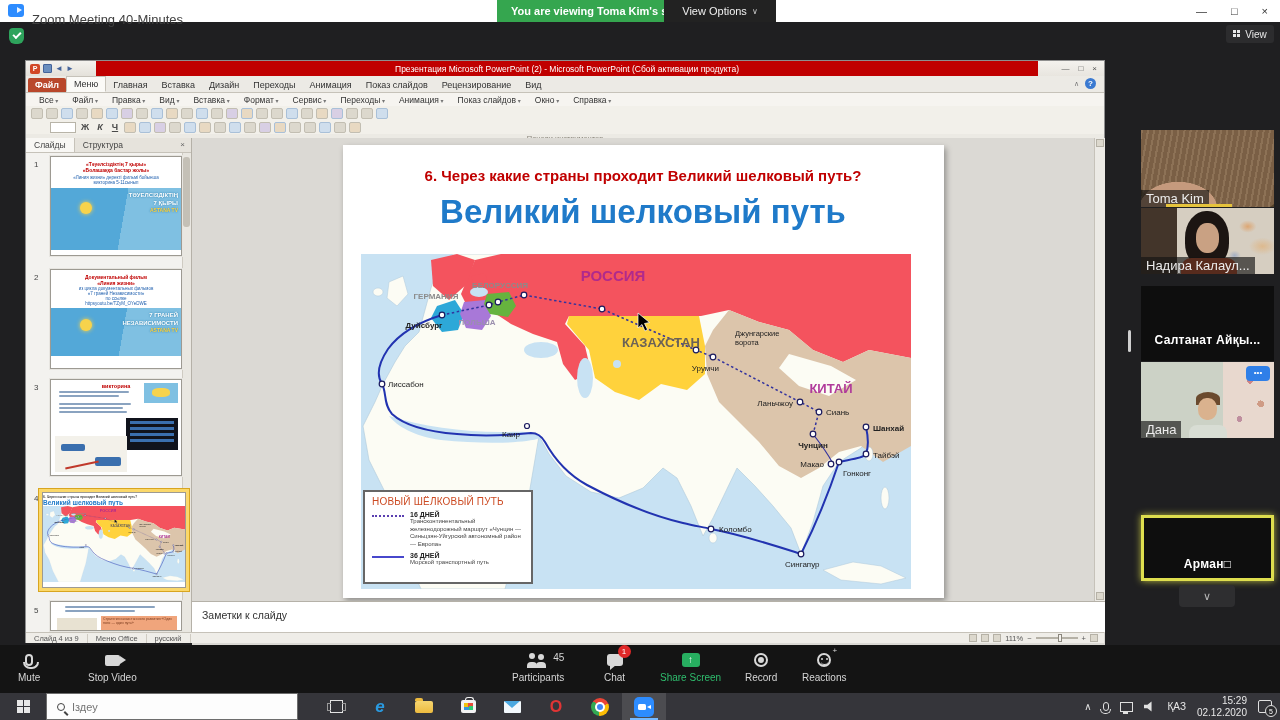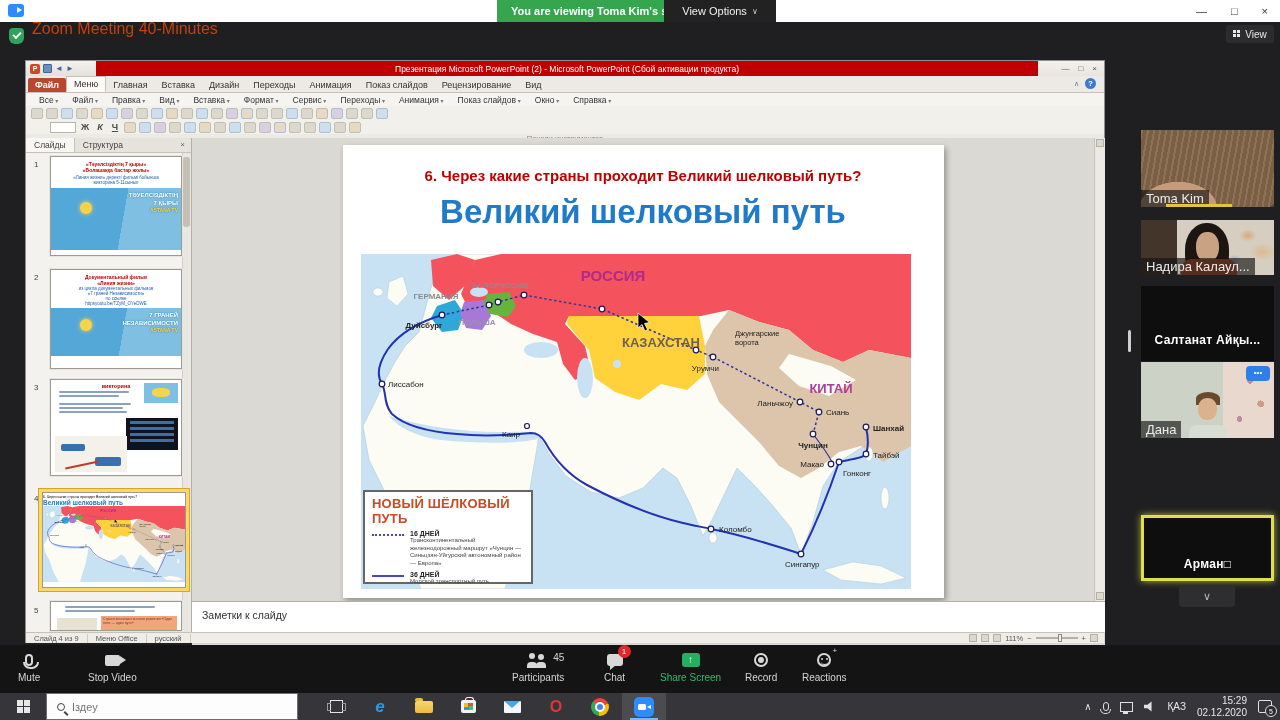--- a/index.html
+++ b/index.html
@@ -4,21 +4,21 @@
 <style>
   * { margin:0; padding:0; box-sizing:border-box; }
   html,body { width:1280px; height:720px; overflow:hidden; background:#000; }
   body { font-family:"Liberation Sans", sans-serif; }
   #screen { position:absolute; width:1280px; height:720px; background:#1f1f21; overflow:hidden; }
 
   
   .ztitle { position:absolute; left:0; top:0; width:1280px; height:22px; background:#ffffff; display:flex; align-items:center; }
   .zcam { position:absolute; left:8px; top:4px; width:16px; height:13px; background:#2d8cff; border-radius:3px; }
   .zcam::after { content:""; position:absolute; right:2px; top:3px; border-left:5px solid #fff; border-top:3px solid transparent; border-bottom:3px solid transparent; opacity:.9; }
-  .ztitle-text { position:absolute; left:32px; top:20px; font-size:16px; color:#c2410c; }
+  .ztitle-text { position:absolute; left:32px; top:12px; font-size:13px; color:#404040; }
   .zbanner { position:absolute; left:497px; top:0; height:22px; padding:0 14px; background:#35a64f; color:#fff; font-size:11px; font-weight:bold; display:flex; align-items:center; }
   .zviewopt { position:absolute; left:664px; top:0; height:22px; width:112px; background:#222222; color:#f0f0f0; font-size:11px; display:flex; align-items:center; justify-content:center; gap:5px; }
   .zviewopt .dn { font-size:8px; color:#ccc; }
   .zwinbtns { position:absolute; right:6px; top:0; height:22px; display:flex; gap:24px; align-items:center; padding-right:6px; color:#333; font-size:11px; }
   .zwinbtns span { cursor:default; }
 
   
   .shield { position:absolute; left:9px; top:28px; width:15px; height:16px; background:#2ea35c; border-radius:4px 4px 6px 6px; }
   .shield::after { content:""; position:absolute; left:4px; top:4px; width:6px; height:3px; border-left:2px solid #fff; border-bottom:2px solid #fff; transform:rotate(-45deg); }
   .viewbtn { position:absolute; left:1226px; top:25px; width:48px; height:18px; background:#2c2c2e; border-radius:3px; display:flex; align-items:center; justify-content:center; gap:4px; color:#e8e8e8; font-size:10px; }
@@ -76,21 +76,21 @@
 
   
   .marea { position:absolute; left:166px; top:77px; width:913px; height:523px; background:#dbd9d4; }
   .mscroll { position:absolute; right:0; top:0; width:11px; height:463px; background:#eceae5; border-left:1px solid #c6c2b9; }
   .mscroll .box { position:absolute; left:1px; width:8px; height:8px; background:#dcd8cd; border:1px solid #b5b1a6; }
   .slide { position:absolute; left:317px; top:67px; width:601px; height:453px; background:#fff; box-shadow:2px 3px 6px rgba(0,0,0,.35); }
   .slide-q { position:absolute; left:20px; top:22px; width:560px; text-align:center; color:#c00000; font-weight:bold; font-size:15px; }
   .slide-t { position:absolute; left:20px; top:48px; width:560px; text-align:center; color:#1f7ac9; font-weight:bold; font-size:33px; }
   .mapwrap { position:absolute; left:18px; top:109px; width:550px; height:335px; }
   .legend { position:absolute; left:20px; top:345px; width:170px; height:94px; background:#fff; border:2px solid #666; padding:4px 7px; }
-  .legend .lt { color:#cc4a22; font-weight:bold; font-size:13px; letter-spacing:.2px; }
+  .legend .lt { color:#cc4a22; font-weight:normal; font-size:10px; letter-spacing:.2px; }
   .legend .lrow { display:flex; gap:6px; margin-top:4px; }
   .legend .samp { width:32px; margin-top:4px; flex:none; }
   .legend .samp.dot { border-top:2px dotted #5a3fb0; }
   .legend .samp.sol { border-top:2px solid #4747cc; }
   .legend .ld b { font-size:7px; display:block; color:#222; }
   .legend .ld span { font-size:6px; color:#444; line-height:1.25; display:block; width:118px; }
 
   
   .notes { position:absolute; left:166px; top:540px; width:913px; height:31px; background:#fff; border-top:1px solid #b5b1a8; }
   .notes span { position:absolute; left:10px; top:7px; font-size:10.5px; color:#333; }
@@ -551,21 +551,21 @@
   </div>
 
   <div class="pscrollhint"></div>
 
   <div class="ptile" style="top:130px; height:77px;">
     <div class="v-toma"></div>
     <div class="pname">Toma Kim</div>
   </div>
   <div class="speakbar"></div>
 
-  <div class="ptile" style="top:220px; height:55px;">
+  <div class="ptile" style="top:208px; height:66px;">
     <div class="v-nadira">
       <div class="board"></div>
         <div class="hair"></div>
         <div class="face"></div>
         <div class="shirt"></div>
     </div>
     <div class="pname">Надира Калаул...</div>
   </div>
 
   <div class="ptile" style="top:286px; height:75px;">

